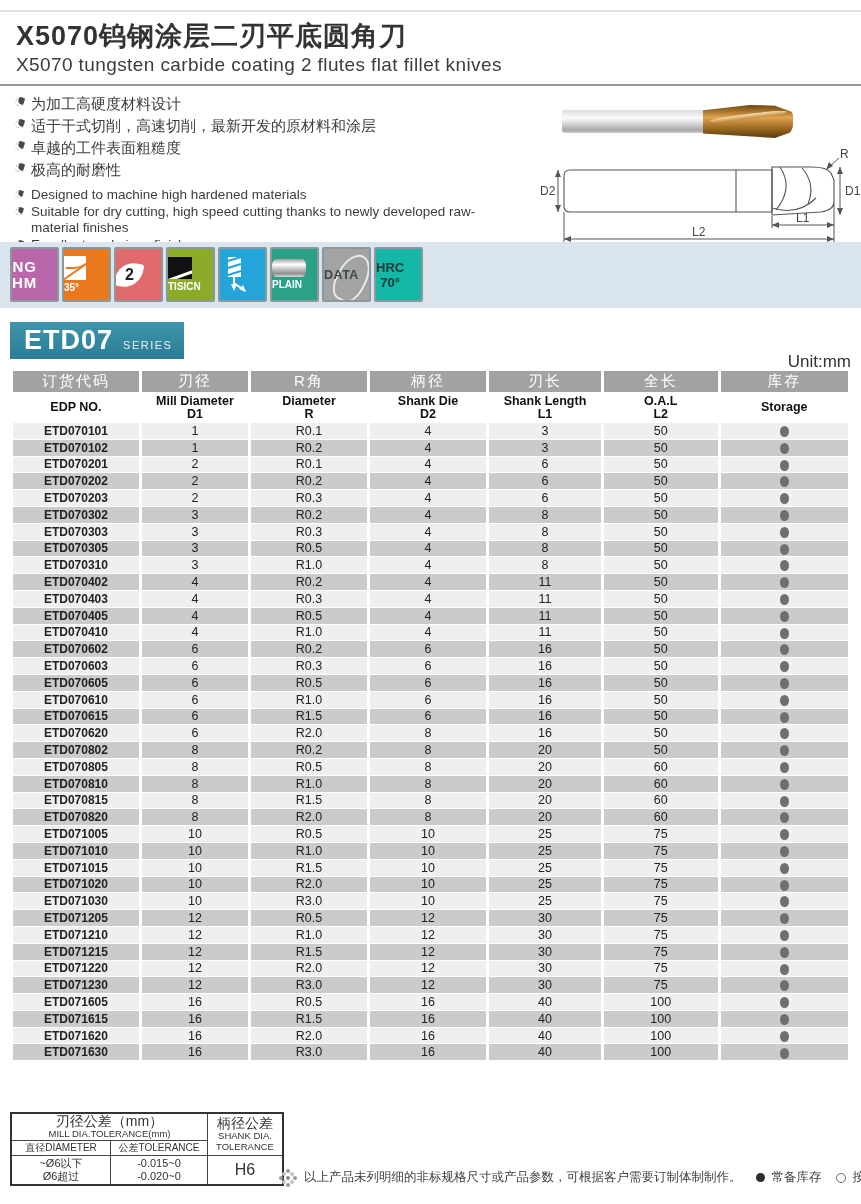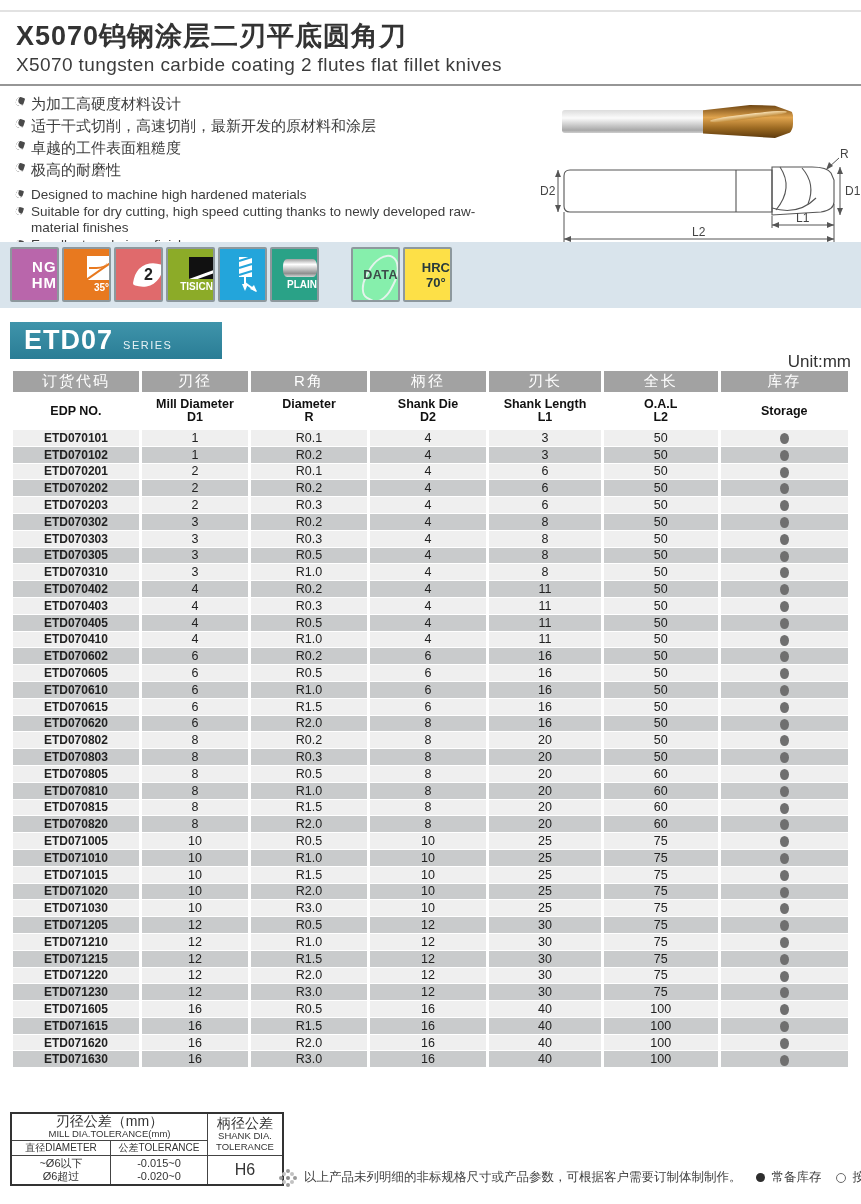--- a/index.html
+++ b/index.html
@@ -36,51 +36,51 @@
   .drawing{position:absolute;left:540px;top:146px;}
   .drawing text{font-family:"Liberation Sans",sans-serif;font-size:12px;fill:#444;}
   .drawing .ln{stroke:#555;fill:none;stroke-width:1.1;}
   .drawing .dim{stroke:#555;fill:none;stroke-width:1;}
   .drawing .ah{fill:#555;stroke:none;}
 
   
   .badge-strip{position:absolute;left:0;top:242px;width:861px;height:66px;background:#d9e4ec;}
   .badges{position:absolute;left:10px;top:5px;display:flex;gap:3px;}
   .badge{width:49px;height:55px;border:2px solid #8d989d;border-radius:2px;box-sizing:border-box;
-    display:flex;flex-direction:column;align-items:flex-end;justify-content:center;overflow:hidden;position:relative;}
+    display:flex;flex-direction:column;align-items:flex-start;justify-content:center;overflow:hidden;position:relative;}
   .badge .b2line{color:#fff;font-weight:bold;font-size:15px;line-height:16px;text-align:center;letter-spacing:1px;}
   .badge .bsub{color:#fff;font-weight:bold;font-size:10px;line-height:11px;margin-top:2px;text-align:center;}
   .badge .dark2line{color:#273a3c;font-weight:bold;font-size:13px;line-height:15px;text-align:center;}
   .icon-helix{width:22px;height:24px;background:#fff;position:relative;}
   .icon-helix:before{content:"";position:absolute;left:-4px;top:14px;width:32px;height:2px;background:#e8791f;transform:rotate(-35deg);}
   .icon-helix:after{content:"";position:absolute;left:2px;top:2px;right:2px;height:9px;border-bottom:2px solid #e8791f;border-radius:0 0 60% 0;}
   .icon-swirl{width:26px;height:26px;background:#fff;border-radius:75% 10% 75% 10%;transform:rotate(12deg);
     display:flex;align-items:center;justify-content:center;}
   .icon-swirl span{transform:rotate(-12deg);font-weight:bold;font-size:16px;color:#222;}
   .icon-tisicn{width:24px;height:22px;background:#111;position:relative;overflow:hidden;}
   .icon-tisicn:before{content:"";position:absolute;left:-6px;bottom:2px;width:40px;height:3px;background:#fff;transform:rotate(-20deg);}
   .icon-plain{width:34px;height:18px;border-radius:4px/7px;
     background:linear-gradient(#9f9f9f,#ffffff 30%,#c7c7c7 55%,#8f8f8f 80%,#d6d6d6);}
   .badge .data-word{color:#3d4a4a;font-weight:bold;font-size:12.5px;letter-spacing:.5px;z-index:1;}
   .icon-wrench{position:absolute;right:2px;top:4px;width:26px;height:46px;border:2px solid #eef3f3;
     border-radius:50% 50% 40% 40%;transform:rotate(28deg);opacity:.9;}
 
   
-  .series-banner{position:absolute;left:10px;top:322px;width:212px;height:37px;
+  .series-banner{position:absolute;left:10px;top:322px;width:174px;height:37px;
     background:linear-gradient(#4śc) , #31839b;background:linear-gradient(#3f94ab,#2a7d95);
     display:flex;align-items:baseline;padding-left:14px;box-sizing:border-box;}
   .series-name{color:#fff;font-weight:bold;font-size:27px;line-height:37px;letter-spacing:1px;}
   .series-suffix{color:#e8f2f5;font-size:11px;letter-spacing:1.5px;margin-left:10px;}
   .unit-label{position:absolute;right:10px;top:352px;font-size:17px;color:#333;}
 
   
   .ptable{position:absolute;left:10px;top:370px;width:841px;border-collapse:separate;border-spacing:3px 1px;table-layout:fixed;}
   .ptable td{text-align:center;vertical-align:middle;padding:0;}
   .hdr-cn td{background:#a2a2a2;color:#fff;font-size:15px;height:21px;font-weight:400;letter-spacing:2px;}
-  .hdr-en td{background:#fff;color:#111;font-weight:bold;font-size:12.5px;height:36px;line-height:13px;}
+  .hdr-en td{background:#fff;color:#111;font-weight:bold;font-size:12.5px;height:29px;line-height:13px;}
   .rows tr td{font-size:12.5px;color:#222;height:15.8px;}
   .rows tr:nth-child(odd) td{background:#efefef;}
   .rows tr:nth-child(even) td{background:#c9cbcc;}
   .rows td.edp{font-weight:bold;font-size:12px;}
   .stock-dot{display:inline-block;width:9px;height:11px;border-radius:50%;background:#6f6f6f;vertical-align:middle;}
 
   
   .tol-table{position:absolute;left:10px;top:1112px;border-collapse:collapse;background:#fff;}
   .tol-table td{border:1px solid #444;text-align:center;vertical-align:middle;padding:1px 3px;color:#333;}
   .tol-table{border:2px solid #333;}
@@ -191,25 +191,25 @@
         <line x1="14" y1="22" x2="14" y2="34" stroke="#fff" stroke-width="2"></line>
         <line x1="14" y1="28" x2="25" y2="36" stroke="#fff" stroke-width="2"></line>
         <polygon points="26,37 19,34 23,30" fill="#fff"></polygon>
         <polygon points="14,36 11,29 17,29" fill="#fff"></polygon>
       </svg>
     </div>
     <div class="badge" style="background: rgb(42, 162, 135);">
       <div class="icon-plain"></div>
       <div class="bsub">PLAIN</div>
     </div>
-    <div class="badge" style="background: #86efac; margin-left: 29px;">
+    <div class="badge" style="background: #a3a3a3;">
       <div class="icon-wrench"></div>
       <div class="data-word">DATA</div>
     </div>
-    <div class="badge" style="background: #fde047;">
+    <div class="badge" style="background: #14b8a6;">
       <div class="dark2line"><span>HRC</span><br><span>70°</span></div>
     </div>
   </div>
 </div>
 
 <div class="series-banner">
   <span class="series-name">ETD07</span>
   <span class="series-suffix">SERIES</span>
 </div>
 <div class="unit-label">Unit:mm</div>
@@ -386,20 +386,29 @@
       <tr>
         <td class="edp">ETD070602</td>
         <td>6</td>
         <td>R0.2</td>
         <td>6</td>
         <td>16</td>
         <td>50</td>
         <td><span class="stock-dot"></span></td>
       </tr>
       <tr>
+        <td class="edp">ETD070603</td>
+        <td>6</td>
+        <td>R0.3</td>
+        <td>6</td>
+        <td>16</td>
+        <td>50</td>
+        <td><span class="stock-dot"></span></td>
+      </tr>
+      <tr>
         <td class="edp">ETD070605</td>
         <td>6</td>
         <td>R0.5</td>
         <td>6</td>
         <td>16</td>
         <td>50</td>
         <td><span class="stock-dot"></span></td>
       </tr>
       <tr>
         <td class="edp">ETD070610</td>
@@ -425,29 +434,20 @@
         <td>R2.0</td>
         <td>8</td>
         <td>16</td>
         <td>50</td>
         <td><span class="stock-dot"></span></td>
       </tr>
       <tr>
         <td class="edp">ETD070802</td>
         <td>8</td>
         <td>R0.2</td>
-        <td>8</td>
-        <td>20</td>
-        <td>50</td>
-        <td><span class="stock-dot"></span></td>
-      </tr>
-      <tr>
-        <td class="edp">ETD070803</td>
-        <td>8</td>
-        <td>R0.3</td>
         <td>8</td>
         <td>20</td>
         <td>50</td>
         <td><span class="stock-dot"></span></td>
       </tr>
       <tr>
         <td class="edp">ETD070805</td>
         <td>8</td>
         <td>R0.5</td>
         <td>8</td>

